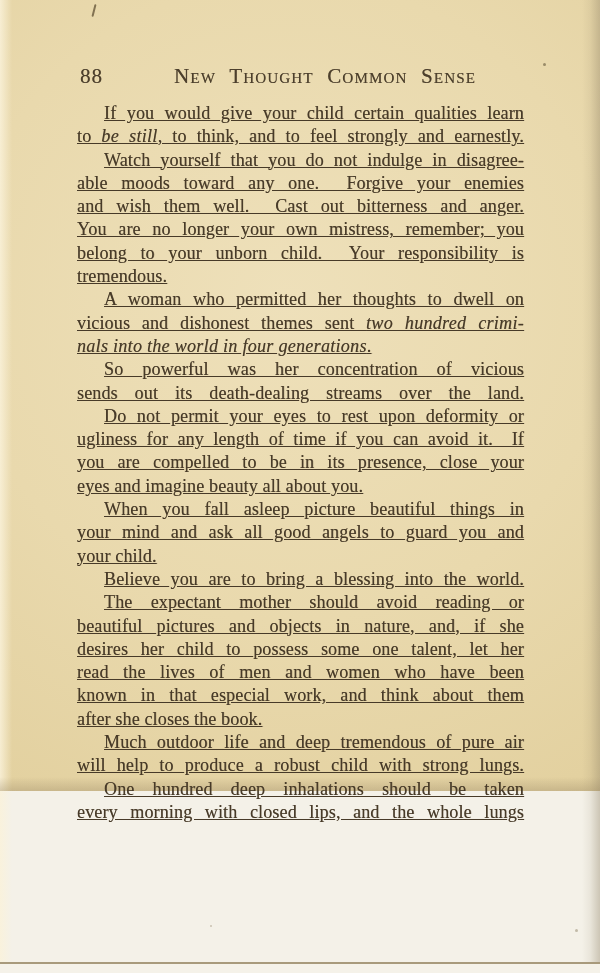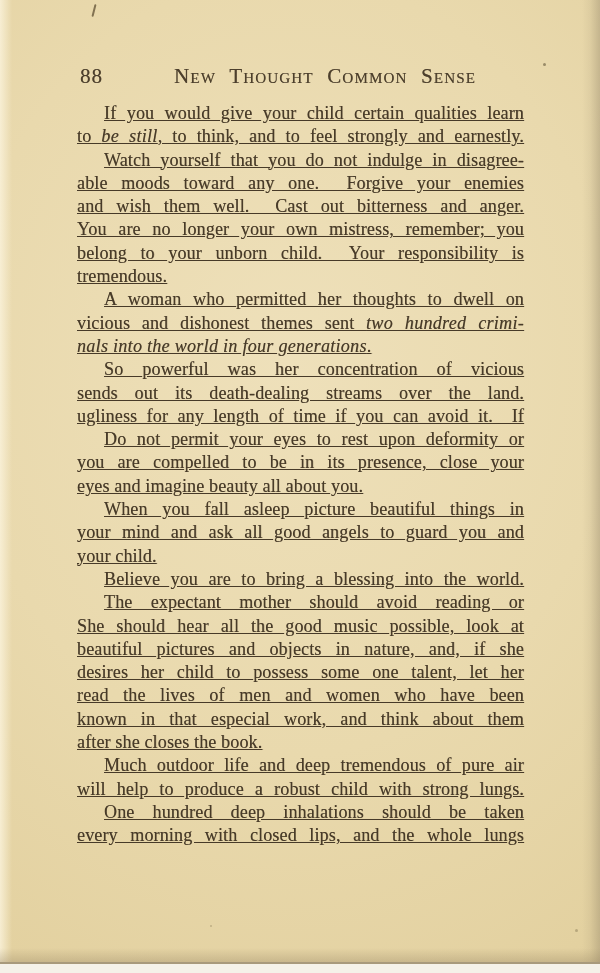--- a/index.html
+++ b/index.html
@@ -6,21 +6,21 @@
   body {
     width: 600px; height: 973px;
     font-family: "Liberation Serif", "DejaVu Serif", serif;
     background: #f4f1e8;
   }
   .scan {
     position: relative; width: 600px; height: 973px; overflow: hidden;
     background: #f4f1e8;
   }
   .page {
-    position: absolute; left: 0; top: 0; width: 600px; height: 962px;
+    position: absolute; left: 0; top: 0; width: 600px; height: 791px;
     background:
       radial-gradient(ellipse 120% 90% at 48% 38%,
         #eee0ba 0%, #e9d9ad 45%, #e3d1a0 78%, #d9c691 100%);
     color: #473a28;
   }
   
   .edge-left {
     position: absolute; left: 0; top: 0; width: 12px; height: 962px;
     background: linear-gradient(to right, rgba(250,242,218,0.85), rgba(250,242,218,0));
   }
@@ -99,30 +99,29 @@
         <div class="line"><span class="rm">able moods toward any one.&nbsp; Forgive your enemies</span></div>
         <div class="line"><span class="rm">and wish them well.&nbsp; Cast out bitterness and anger.</span></div>
         <div class="line"><span class="rm">You are no longer your own mistress, remember; you</span></div>
         <div class="line"><span class="rm">belong to your unborn child.&nbsp; Your responsibility is</span></div>
         <div class="line left"><span class="rm">tremendous.</span></div>
         <div class="line indent"><span class="rm">A woman who permitted her thoughts to dwell on</span></div>
         <div class="line"><span class="rm">vicious and dishonest themes sent </span><span class="em">two hundred crimi-</span></div>
         <div class="line left"><span class="em">nals into the world in four generations</span><span class="rm">.</span></div>
         <div class="line indent"><span class="rm">So powerful was her concentration of vicious</span></div>
         <div class="line"><span class="rm">sends out its death-dealing streams over the land.</span></div>
+        <div class="line indent"><span class="rm">Do not permit your eyes to rest upon deformity or</span></div>
         <div class="line"><span class="rm">ugliness for any length of time if you can avoid it.&nbsp; If</span></div>
-        <div class="line indent"><span class="rm">Do not permit your eyes to rest upon deformity or</span></div>
         <div class="line"><span class="rm">you are compelled to be in its presence, close your</span></div>
         <div class="line left"><span class="rm">eyes and imagine beauty all about you.</span></div>
         <div class="line indent"><span class="rm">When you fall asleep picture beautiful things in</span></div>
         <div class="line"><span class="rm">your mind and ask all good angels to guard you and</span></div>
         <div class="line left"><span class="rm">your child.</span></div>
         <div class="line indent"><span class="rm">Believe you are to bring a blessing into the world.</span></div>
         <div class="line indent"><span class="rm">The expectant mother should avoid reading or</span></div>
-        <div class="line"><span class="rm">She should hear all the good music possible, look at</span></div>
         <div class="line"><span class="rm">beautiful pictures and objects in nature, and, if she</span></div>
         <div class="line"><span class="rm">desires her child to possess some one talent, let her</span></div>
         <div class="line"><span class="rm">read the lives of men and women who have been</span></div>
         <div class="line"><span class="rm">known in that especial work, and think about them</span></div>
         <div class="line left"><span class="rm">after she closes the book.</span></div>
         <div class="line indent"><span class="rm">Much outdoor life and deep tremendous of pure air</span></div>
         <div class="line"><span class="rm">will help to produce a robust child with strong lungs.</span></div>
         <div class="line indent"><span class="rm">One hundred deep inhalations should be taken</span></div>
         <div class="line"><span class="rm">every morning with closed lips, and the whole lungs</span></div>
       </div>

